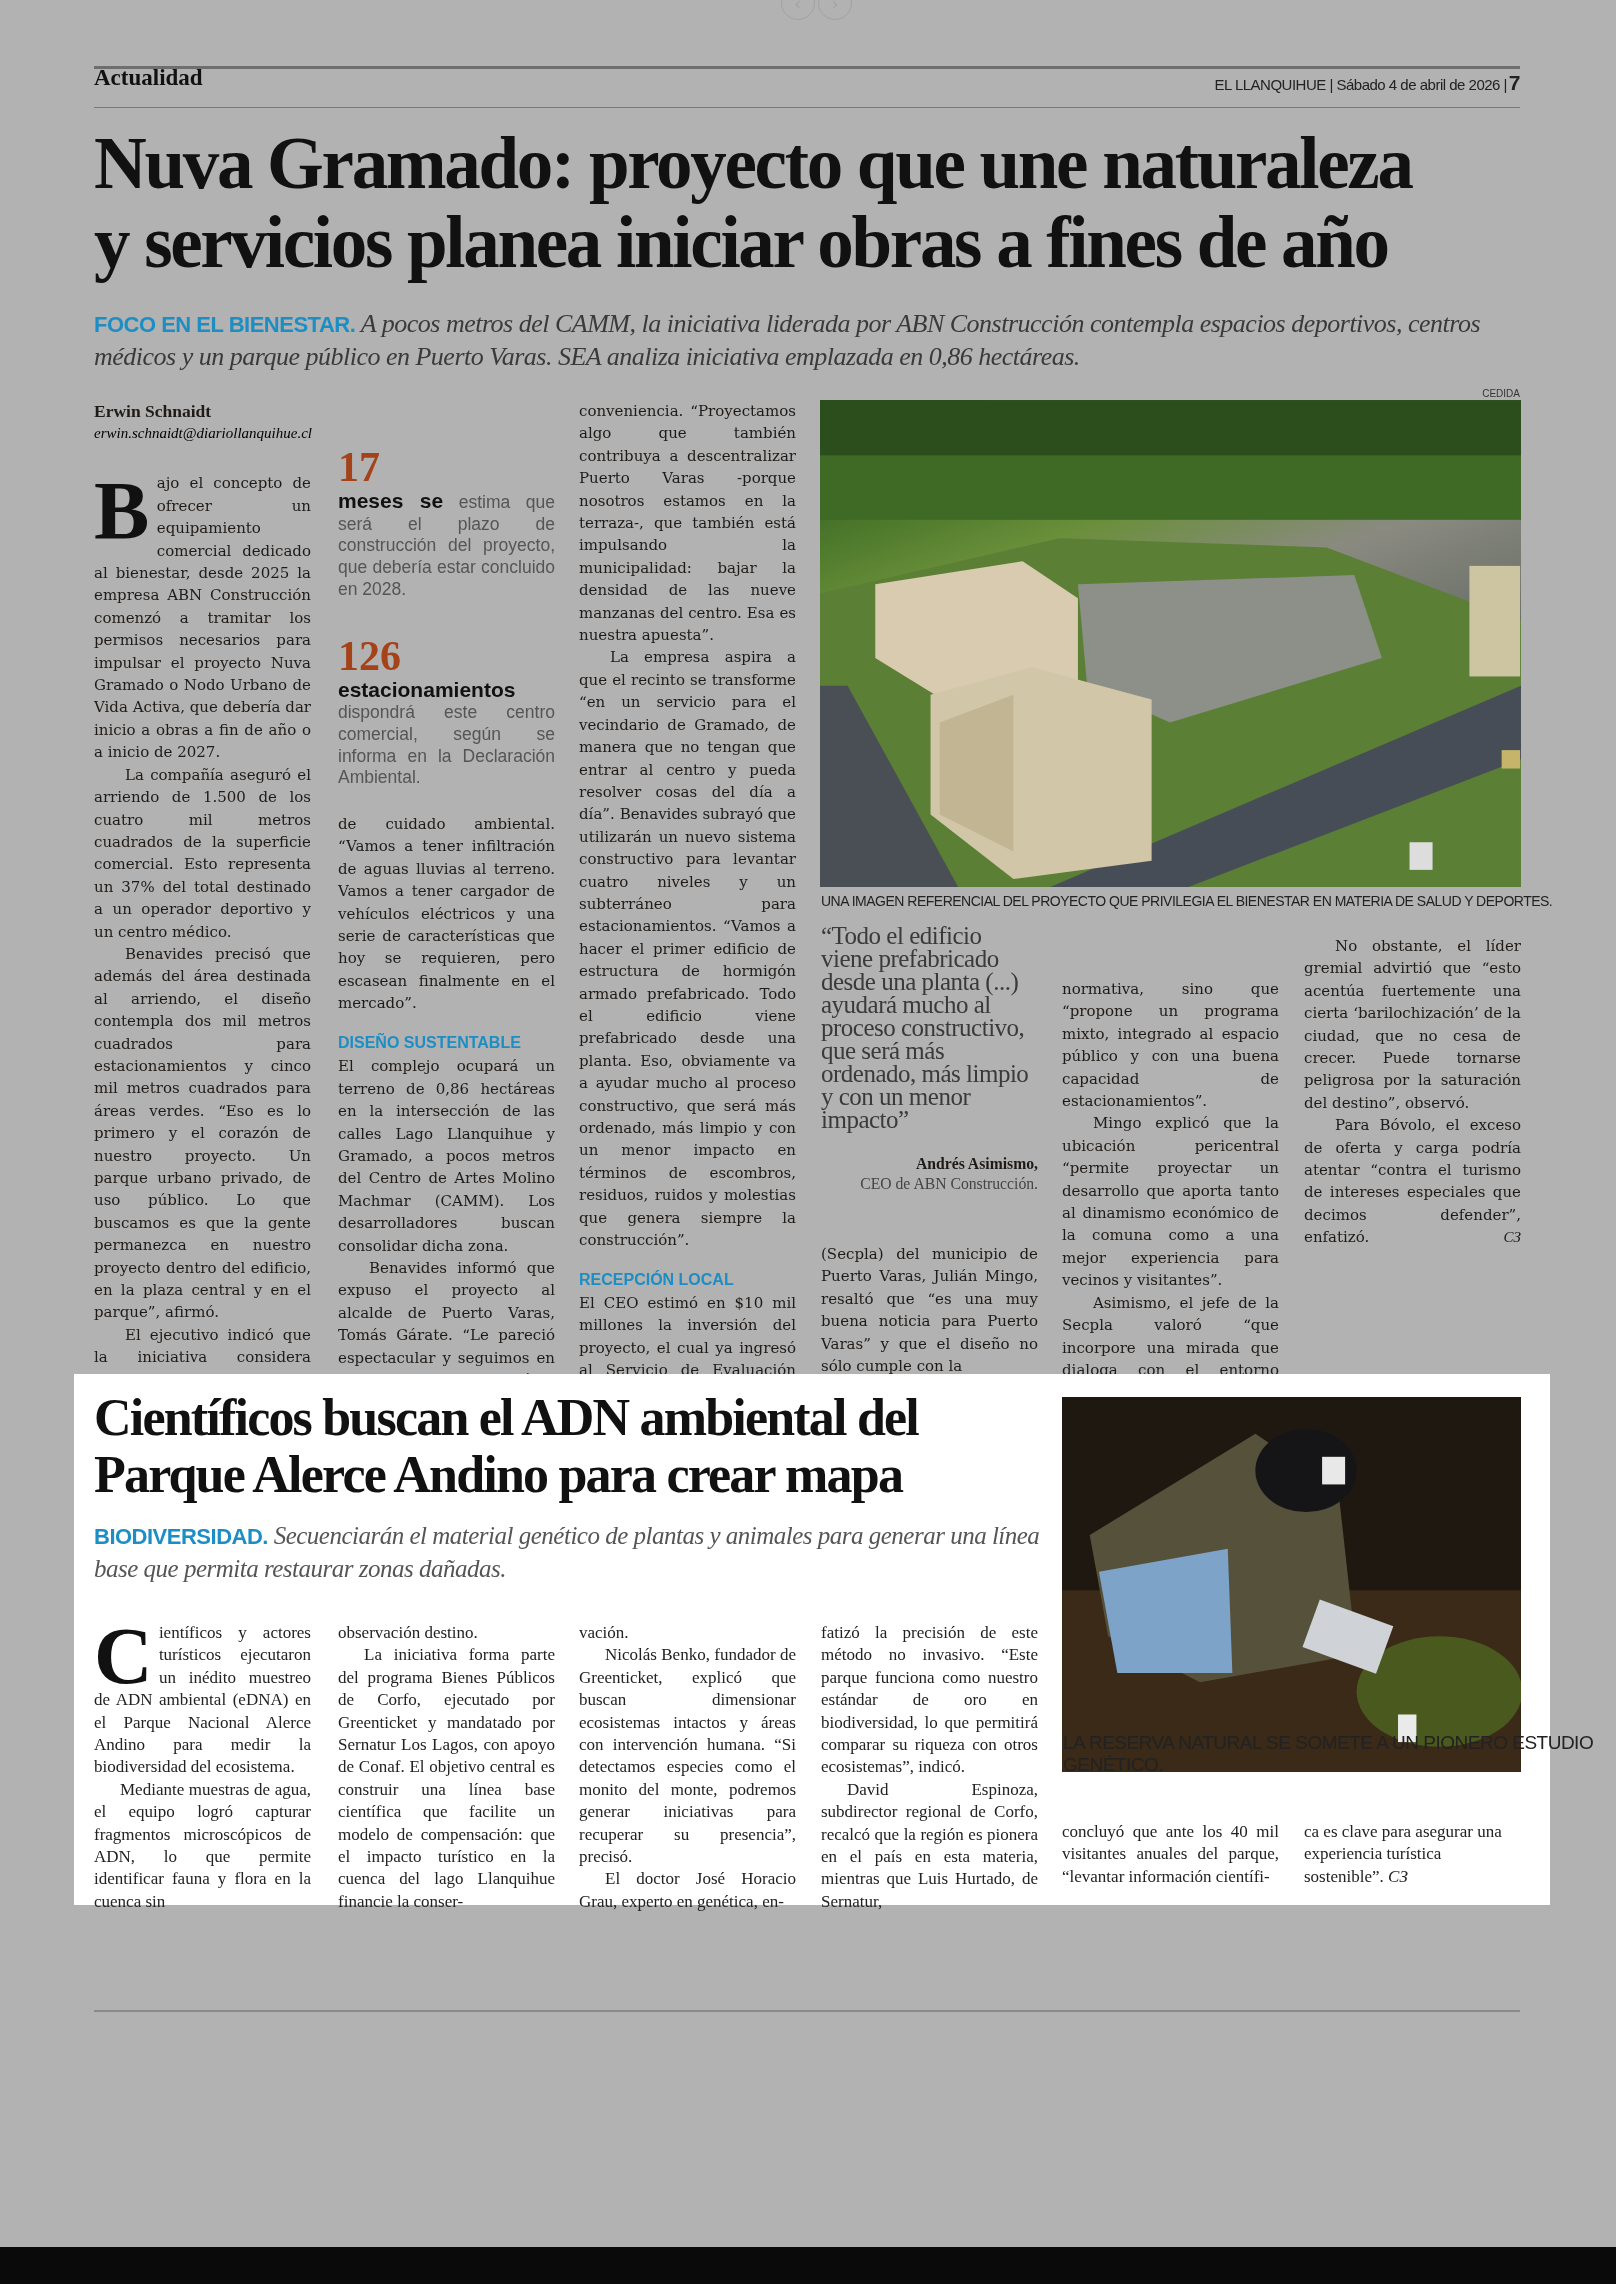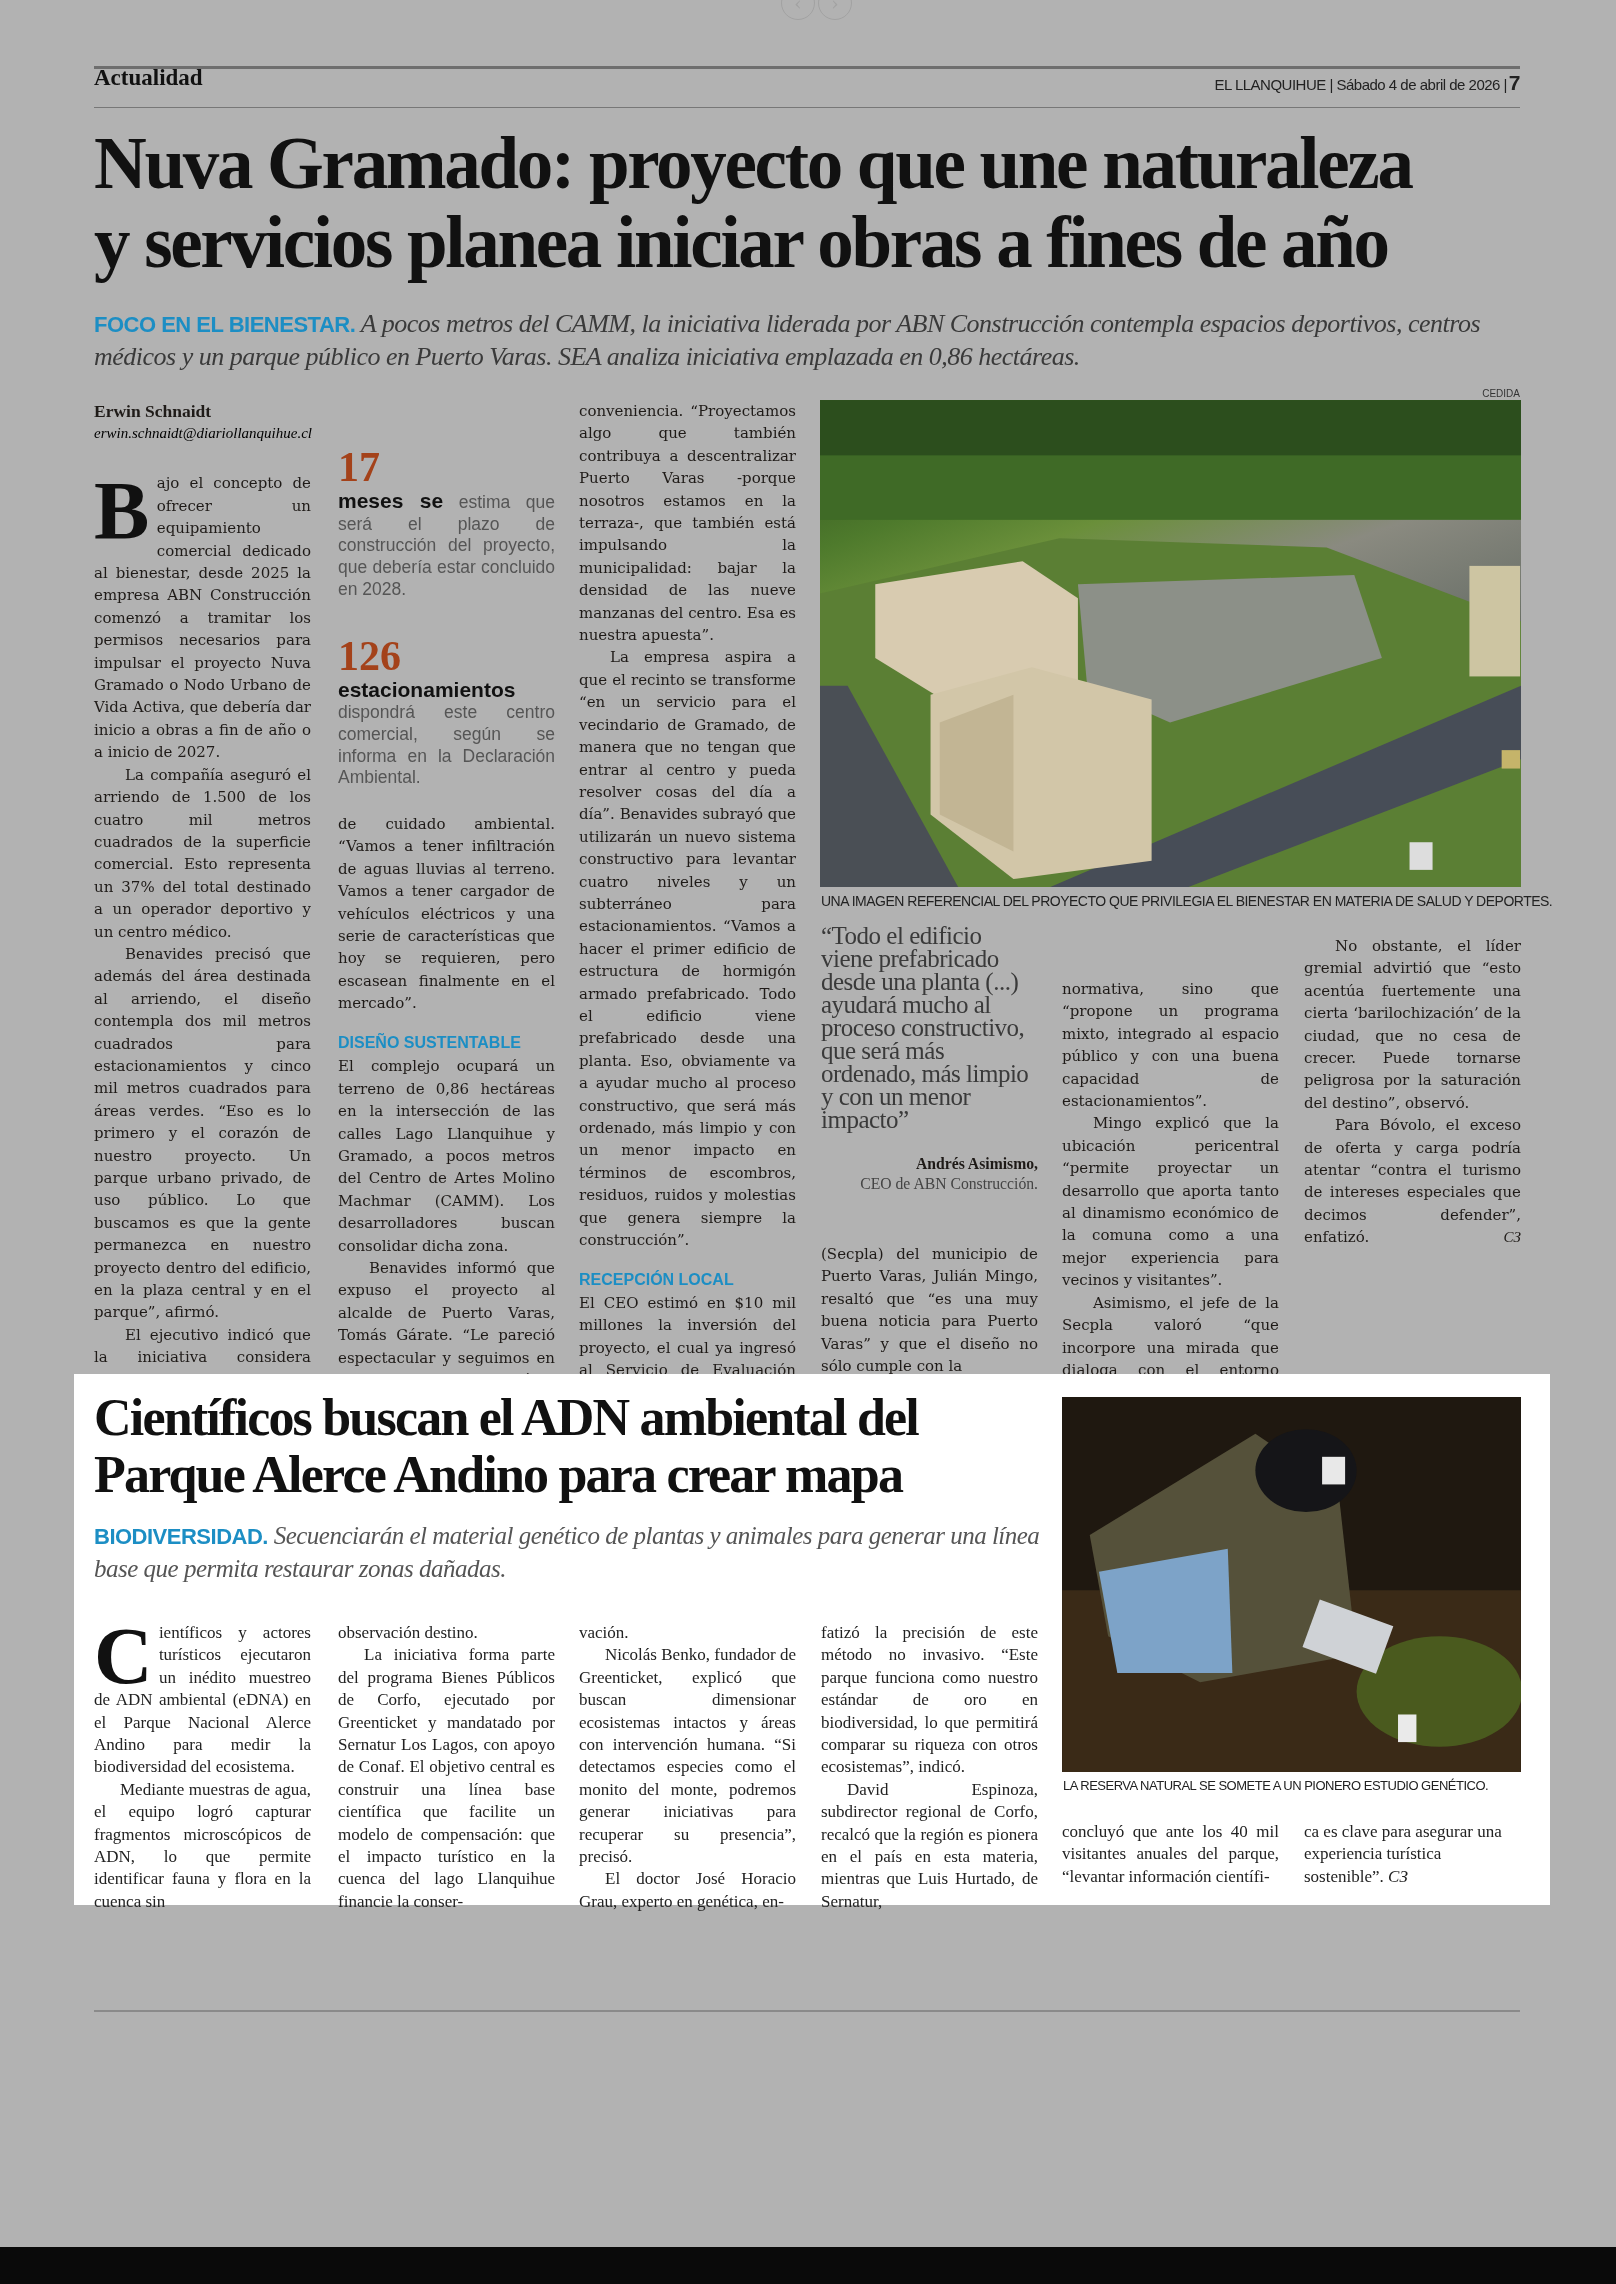--- a/index.html
+++ b/index.html
@@ -181,21 +181,21 @@
     <rect y="420" width="997" height="395" fill="#3a2a17"></rect>
     <ellipse cx="820" cy="640" rx="180" ry="120" fill="#4a5a1e"></ellipse>
     <polygon points="60,300 420,80 600,200 640,560 300,620 100,520" fill="#55513a"></polygon>
     <polygon points="80,380 360,330 370,600 120,600" fill="#7da3c8"></polygon>
     <ellipse cx="530" cy="160" rx="110" ry="90" fill="#151518"></ellipse>
     <rect x="565" y="130" width="50" height="60" fill="#e8e8e8"></rect>
     <rect x="560" y="440" width="170" height="110" fill="#cfd2d6" transform="rotate(20 560 440)"></rect>
     <rect x="730" y="690" width="40" height="60" fill="#eaeaea"></rect>
   </svg>
 </div>
-<div class="caption" style="position:absolute; left:1063px; top:1778px; font-size:13px;">LA RESERVA NATURAL SE SOMETE A UN PIONERO ESTUDIO GENÉTICO.</div>
+<div class="caption" style="position:absolute; left:1063px; top:1732px; font-size:19px;">LA RESERVA NATURAL SE SOMETE A UN PIONERO ESTUDIO GENÉTICO.</div>
 
 <div class="col2" style="left:1062px; top:1821px; width:217px;">
   <p class="noindent">concluyó que ante los 40 mil visitantes anuales del parque, “levantar información científi-</p>
 </div>
 <div class="col2" style="left:1304px; top:1821px; width:217px; text-align:left;">
   <p class="noindent"><span>ca es clave para asegurar una experiencia turística sostenible”.</span> <span style="font-style:italic;">CЗ</span></p>
 </div>
 
 <div class="bottomline"></div>
 <div class="footerbar"></div>

